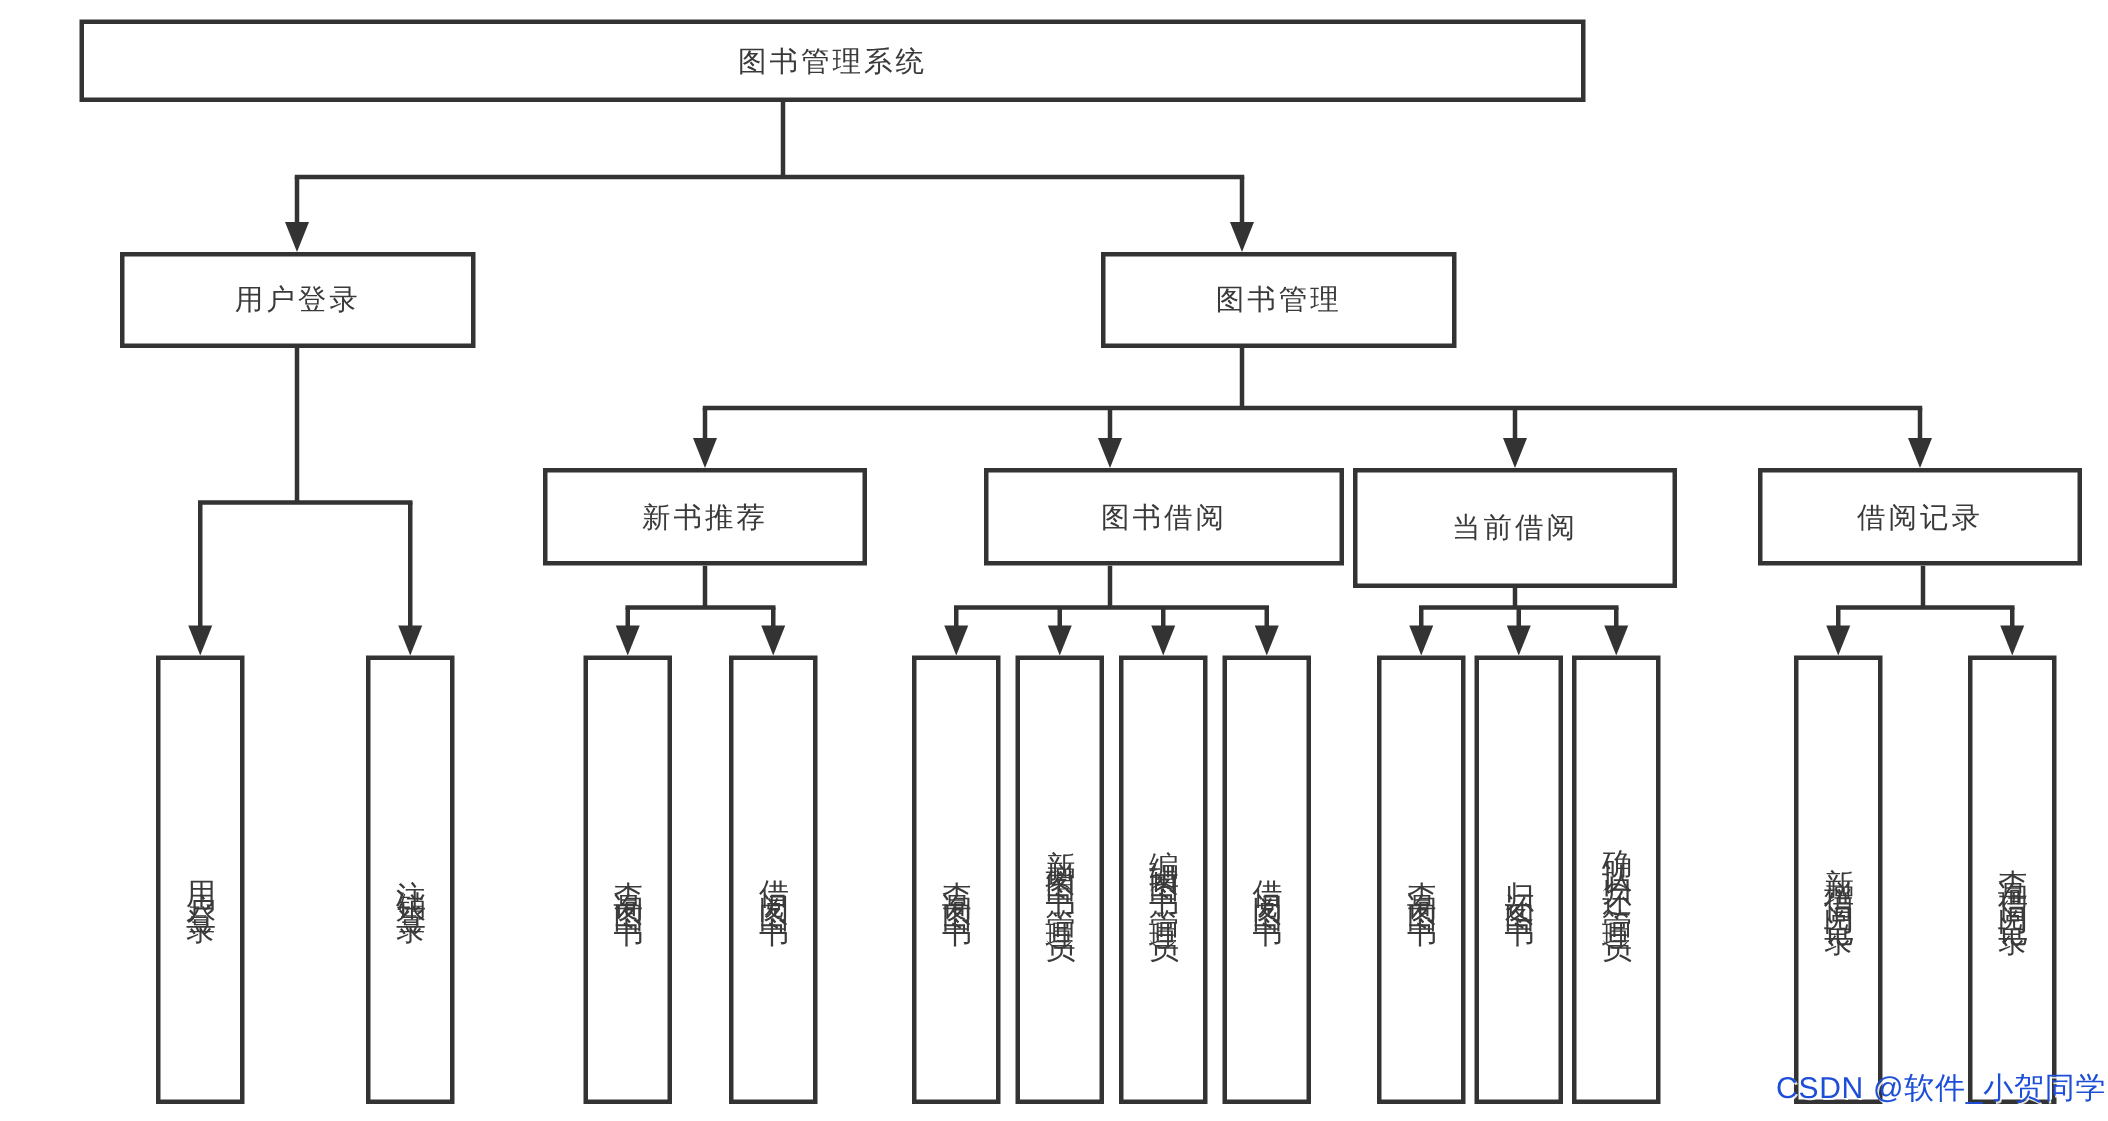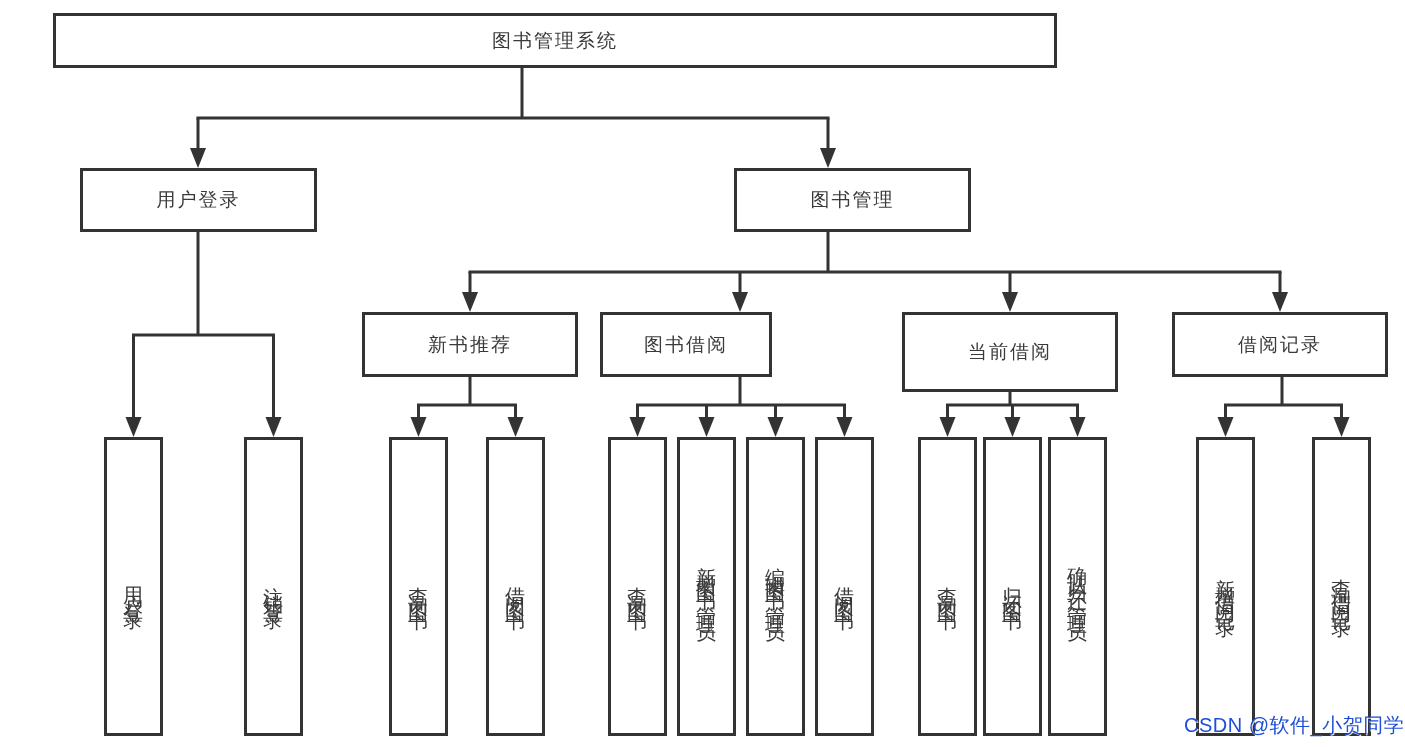--- a/index.html
+++ b/index.html
@@ -132,21 +132,21 @@
   <div class="box" style="left:80px; top:168px; width:237px; height:64px;">
     <span>用户登录</span>
   </div>
   <div class="box" style="left:710px; top:168px; width:237px; height:64px;margin-left:24px;">
     <span>图书管理</span>
   </div>
 
   <div class="box" style="left:362px; top:312px; width:216px; height:65px;">
     <span>新书推荐</span>
   </div>
-  <div class="box" style="left:600px; top:312px; width:172px; height:65px;">
+  <div class="box" style="left:656px; top:312px; width:240px; height:65px;">
     <span>图书借阅</span>
   </div>
   <div class="box" style="left:902px; top:312px; width:216px; height:80px;">
     <span>当前借阅</span>
   </div>
   <div class="box" style="left:1172px; top:312px; width:216px; height:65px;">
     <span>借阅记录</span>
   </div>
 
   <div class="leaf" style="left:104px; top:437px; width:59px; height:299px;">

